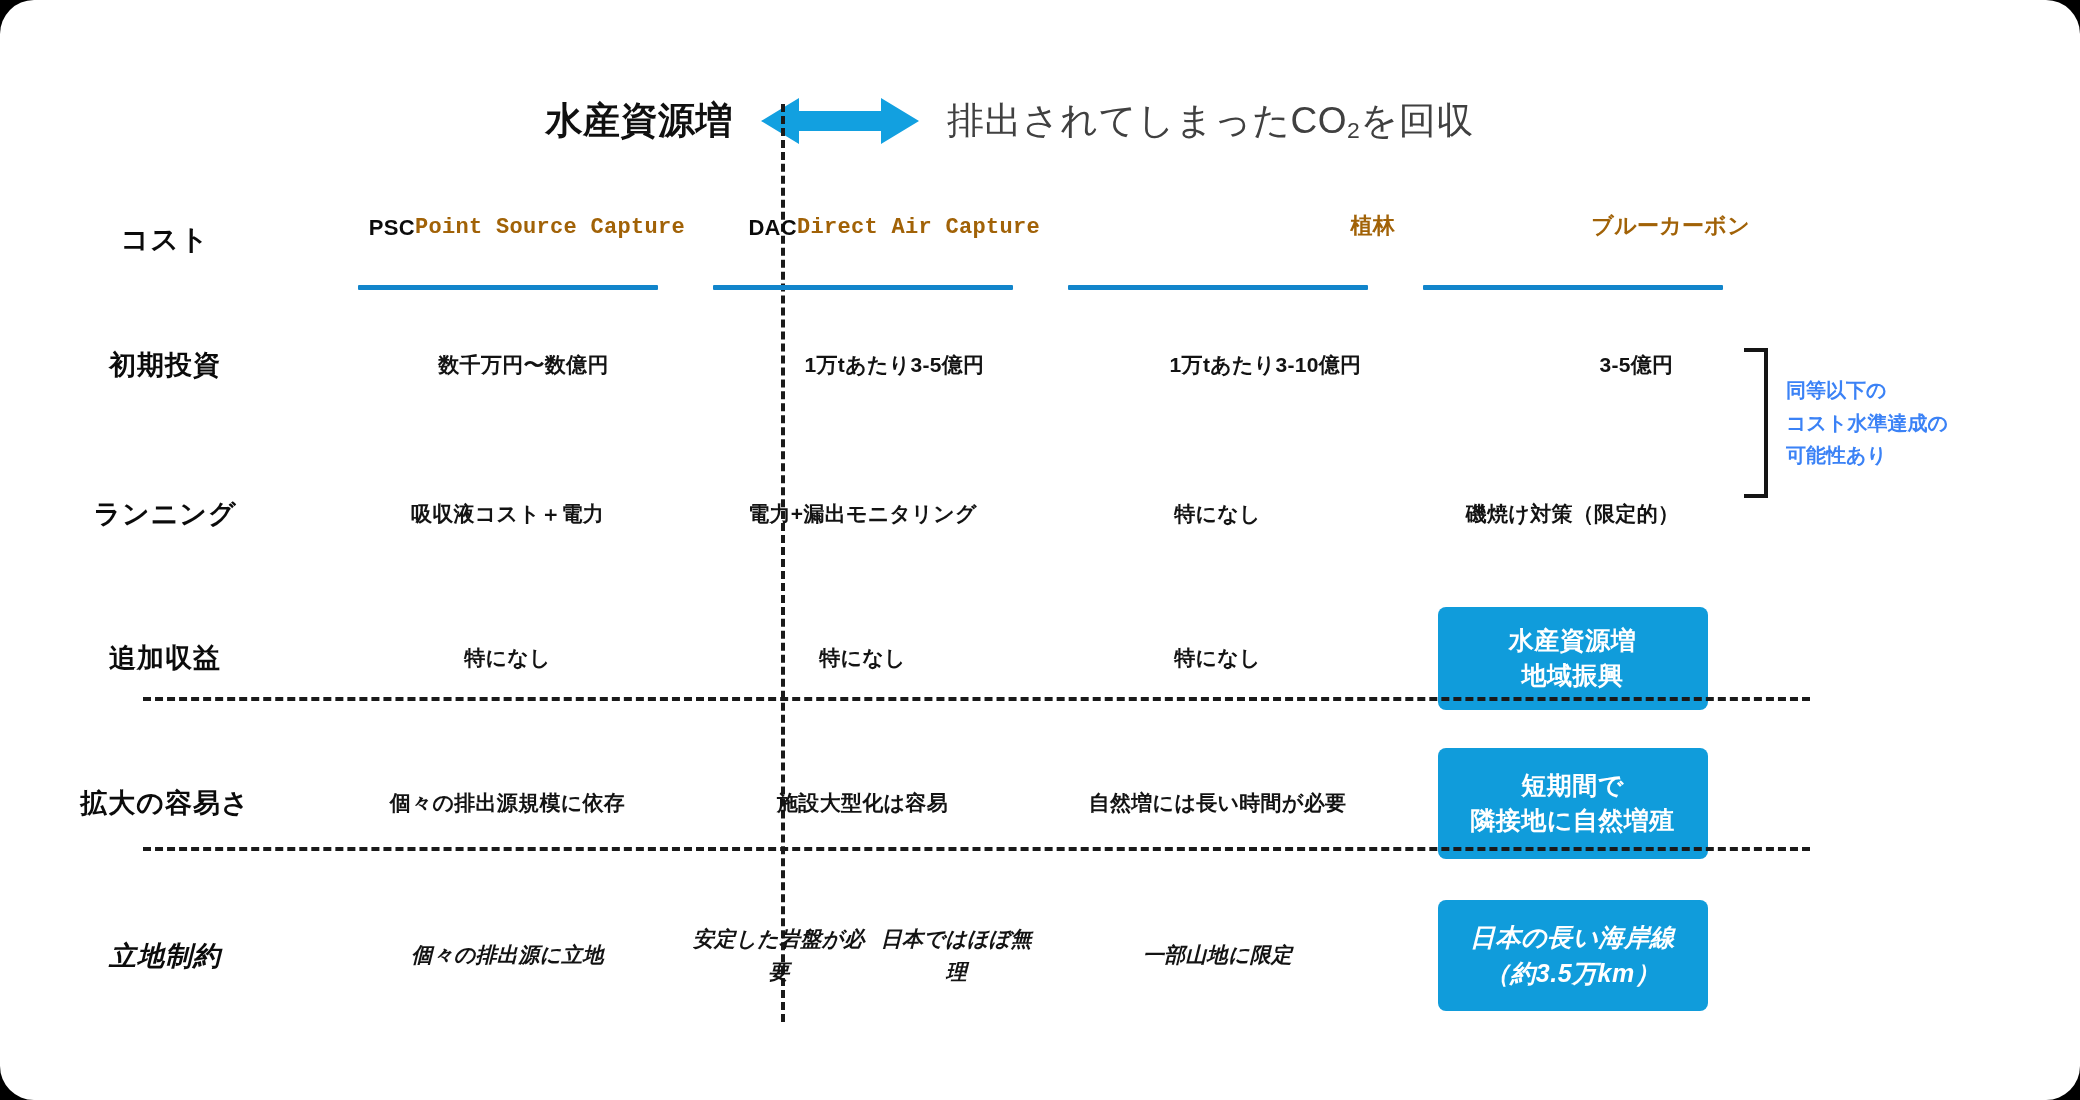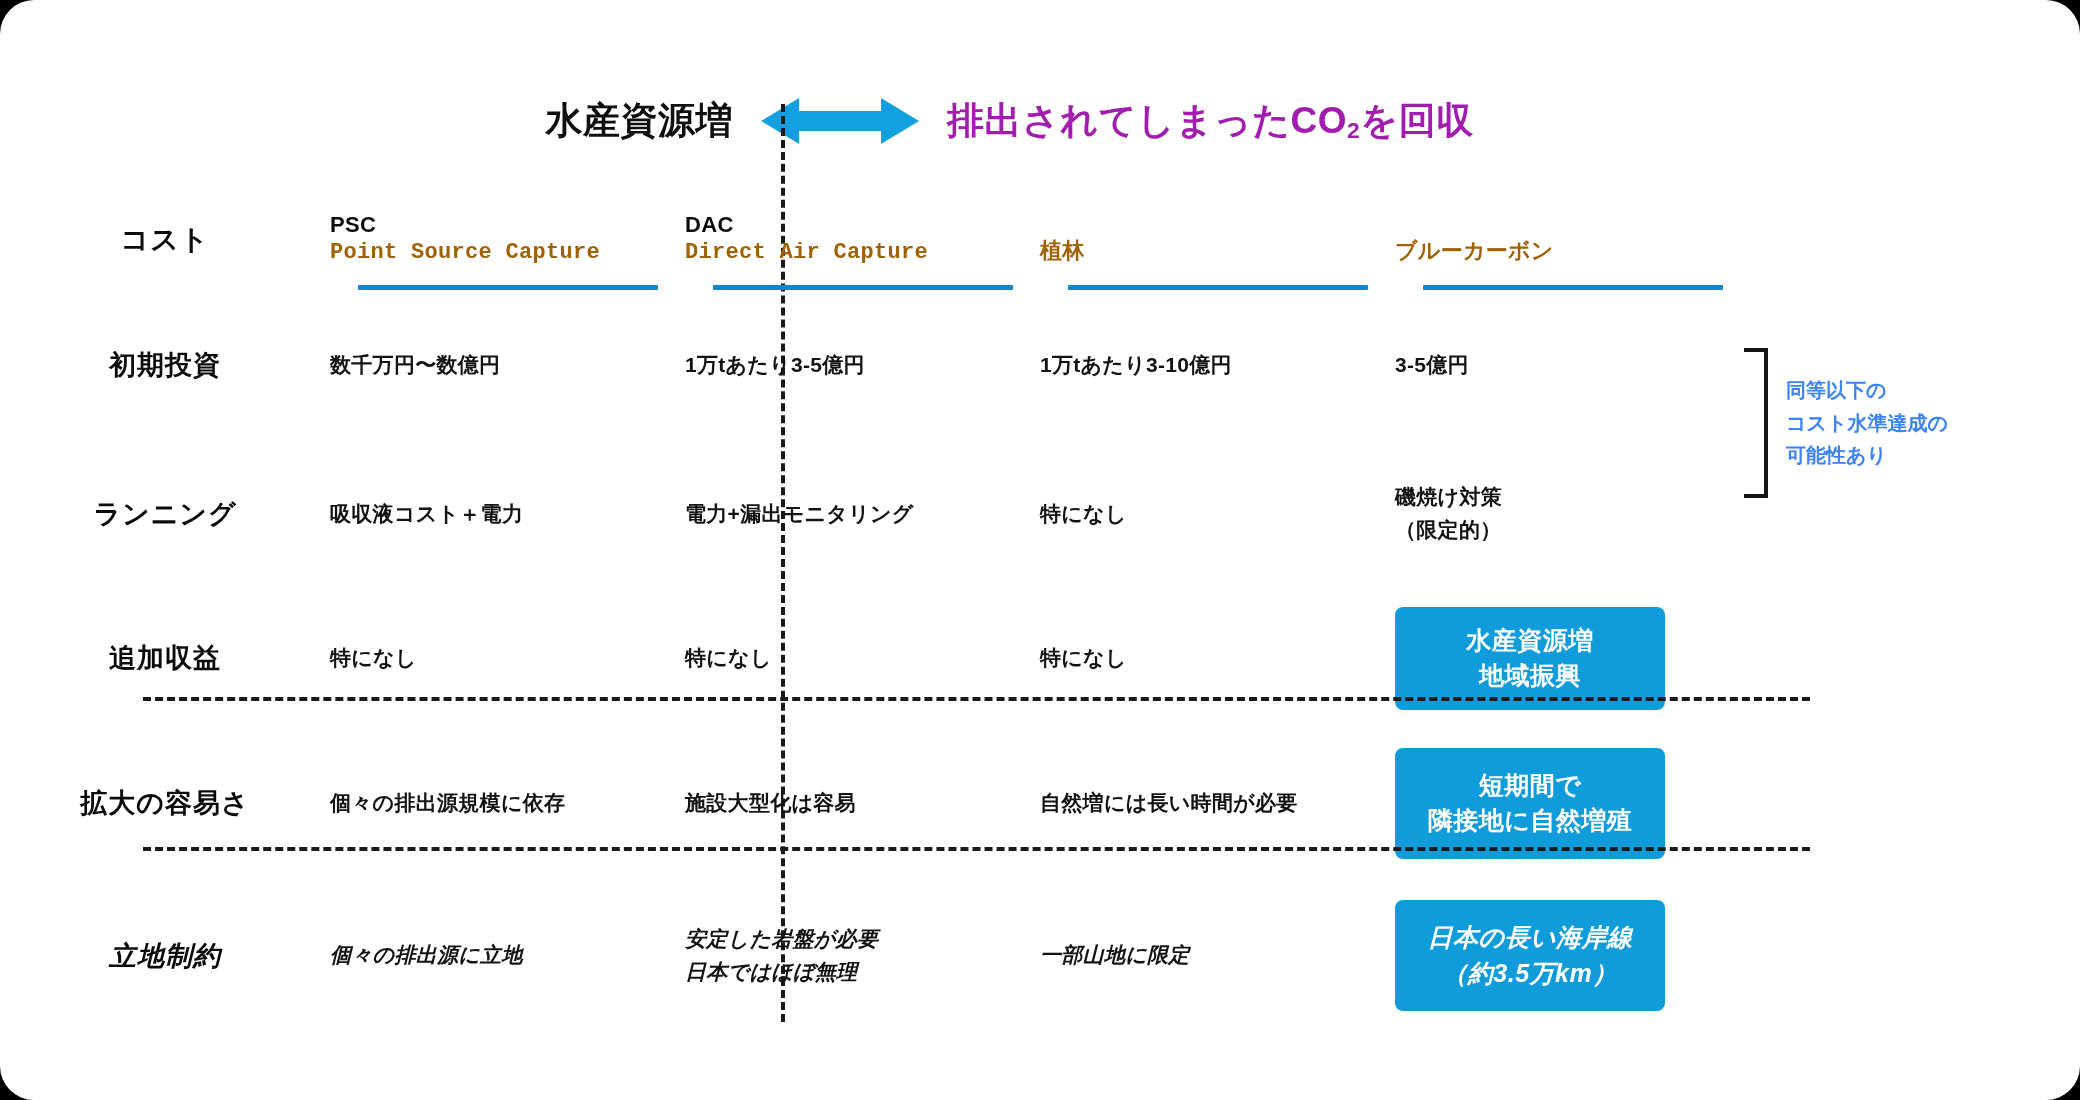--- a/index.html
+++ b/index.html
@@ -46,22 +46,22 @@
     color: #101010;
     letter-spacing: .5px;
     white-space: nowrap;
   }
   .banner-right {
     width: 960px;
     text-align: left;
     padding-left: 28px;
     box-sizing: border-box;
     font-size: 37px;
-    font-weight: 700;
-    color: #a21caf;
+    font-weight: 400;
+    color: #404040;
     letter-spacing: .5px;
     white-space: nowrap;
   }
   .banner-right sub {
     font-size: .62em;
     vertical-align: baseline;
     position: relative;
     top: .22em;
   }
   .arrow-wrap {
@@ -101,22 +101,21 @@
     align-items: center;
     justify-content: center;
     font-size: 27px;
     font-weight: 700;
     color: #0b0b0b;
     letter-spacing: 1px;
   }
   .cell {
     flex: 0 0 355px;
     display: flex;
-    flex-direction: column;
-    align-items: flex-start;
+    align-items: center;
     justify-content: center;
     font-size: 21px;
     font-weight: 700;
     color: #131313;
     text-align: center;
     line-height: 1.55;
     letter-spacing: .3px;
   }
   .cell-spacer {
     flex: 1 1 auto;
@@ -154,21 +153,21 @@
     height: 5px;
     background: #1285cb;
     border-radius: 1px;
   }
   .head-label {
     font-size: 28px;
     font-weight: 700;
   }
 
   
-  .row-h1 { height: 150px; }   
+  .row-h1 { height: 150px; gap: 16px; }   
   .row-h2 { height: 148px; }   
   .row-h3 { height: 140px; }   
   .row-h4 { height: 150px; }   
   .row-h5 { height: 155px; font-style: italic; }   
 
   
   .chip {
     background: #109cdb;
     color: #ffffff;
     border-radius: 8px;

